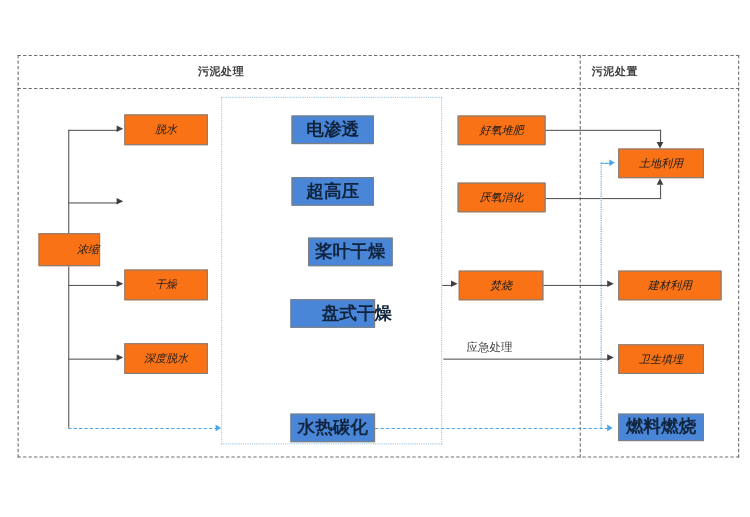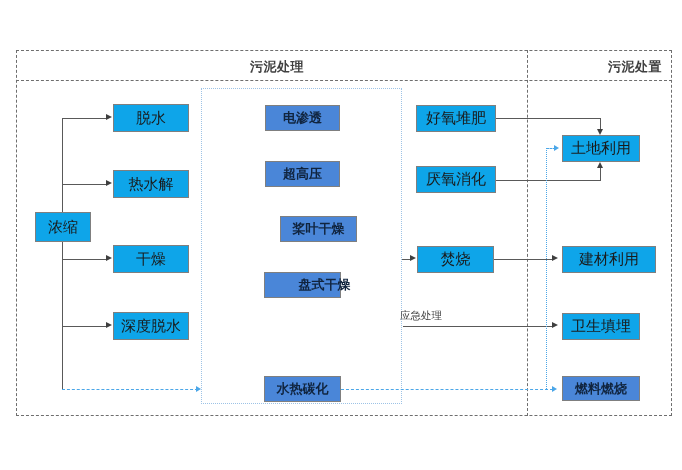--- a/index.html
+++ b/index.html
@@ -6,30 +6,30 @@
   body{width:682px;height:470px;position:relative;overflow:hidden;
        font-family:"Liberation Sans","DejaVu Sans",sans-serif;}
   #canvas{position:absolute;left:0;top:0;width:682px;height:470px;}
 
   
   .outer-frame{position:absolute;border:1.5px dashed #6e6e6e;box-sizing:border-box;}
   .hdr-divider{position:absolute;border-top:1.5px dashed #6e6e6e;}
   .v-divider{position:absolute;border-left:1.5px dashed #6e6e6e;}
   .inner-frame{position:absolute;border:1px dotted #9dc3e6;box-sizing:border-box;}
 
-  .section-title{position:absolute;font-size:13px;color:#404040;font-weight:bold;
-                 text-align:right;white-space:nowrap;letter-spacing:.5px;}
+  .section-title{position:absolute;font-size:10px;color:#404040;font-weight:bold;
+                 text-align:left;white-space:nowrap;letter-spacing:.5px;}
 
   
   .node{position:absolute;box-sizing:border-box;display:flex;align-items:center;
         justify-content:center;white-space:nowrap;}
-  .node-plain{background:#0ea5e9;border:1.2px solid #7f7f7f;
-              font-size:15px;color:#1a1a1a;}
+  .node-plain{background:#f97316;border:1.2px solid #7f7f7f;
+              font-size:10px;color:#1a1a1a;font-style:italic;}
   .node-blue{background:#4a86d8;border:1.2px solid #7f7f7f;
-             font-size:13px;color:#10243e;font-weight:bold;text-align:center;}
+             font-size:16px;color:#10243e;font-weight:bold;text-align:center;}
 
   
   .ln{position:absolute;background:#595959;}
   .lnh{height:1.2px;}
   .lnv{width:1.2px;}
   .arrow-r{position:absolute;width:0;height:0;
            border-top:3.6px solid transparent;border-bottom:3.6px solid transparent;
            border-left:6px solid #3f3f3f;}
   .arrow-d{position:absolute;width:0;height:0;
            border-left:3.6px solid transparent;border-right:3.6px solid transparent;
@@ -72,28 +72,25 @@
 
   <div class="ln lnh" style="left:62px;top:259px;width:45px;"></div>
   <div class="arrow-r" style="left:106px;top:255.4px;"></div>
 
   <div class="ln lnh" style="left:62px;top:326px;width:45px;"></div>
   <div class="arrow-r" style="left:106px;top:322.4px;"></div>
 
   <div class="bl-h" style="left:62px;top:389px;width:136px;"></div>
   <div class="bl-arrow-r" style="left:196px;top:385.6px;"></div>
 
-  <div class="node node-plain" style="left:35px;top:212px;width:56px;height:30px;">
+  <div class="node node-plain" style="left:35px;top:212px;width:56px;height:30px;justify-content:flex-end;">
     <span>浓缩</span>
   </div>
   <div class="node node-plain" style="left:113px;top:104px;width:76px;height:28px;">
     <span>脱水</span>
-  </div>
-  <div class="node node-plain" style="left:113px;top:170px;width:76px;height:28px;">
-    <span>热水解</span>
   </div>
   <div class="node node-plain" style="left:113px;top:245px;width:76px;height:28px;">
     <span>干燥</span>
   </div>
   <div class="node node-plain" style="left:113px;top:312px;width:76px;height:28px;">
     <span>深度脱水</span>
   </div>
 
   <div class="node node-blue" style="left:265px;top:105px;width:75px;height:26px;">
     <span>电渗透</span>
@@ -143,21 +140,21 @@
 
   <div class="ln lnh" style="left:496px;top:180px;width:105px;"></div>
   <div class="ln lnv" style="left:600px;top:168px;height:13px;"></div>
   <div class="arrow-u" style="left:597.4px;top:162px;"></div>
 
   <div class="ln lnh" style="left:494px;top:259px;width:59px;"></div>
   <div class="arrow-r" style="left:552px;top:255.4px;"></div>
 
   <div class="ln lnh" style="left:403px;top:326px;width:150px;"></div>
   <div class="arrow-r" style="left:552px;top:322.4px;"></div>
-  <div class="edge-label" style="left:400px;top:309px;">应急处理</div>
+  <div class="edge-label" style="left:424px;top:309px;">应急处理</div>
 
   <div class="bl-h" style="left:341px;top:389px;width:212px;"></div>
   <div class="bl-arrow-r" style="left:552px;top:385.6px;"></div>
 
   <div class="bl-v" style="left:546px;top:148px;height:241px;"></div>
   <div class="bl-h" style="left:546px;top:148px;width:10px;"></div>
   <div class="bl-arrow-r" style="left:554px;top:144.6px;"></div>
 
 </div>
 

